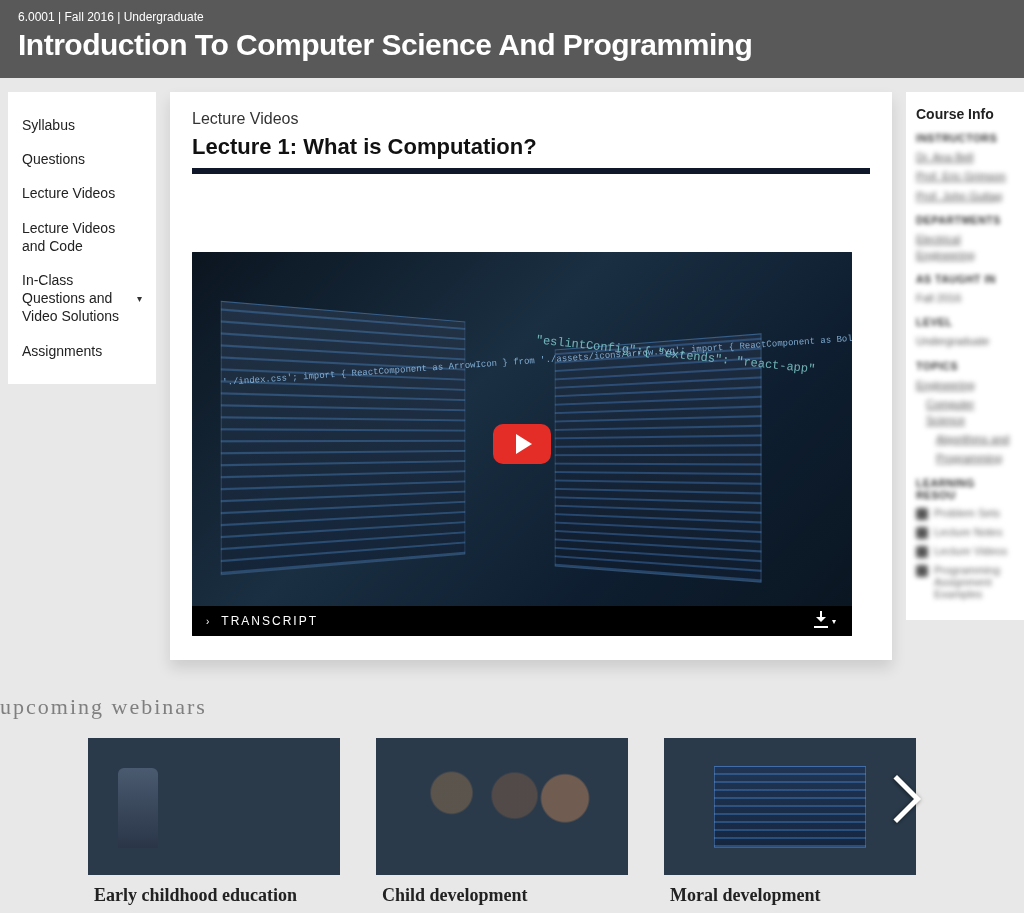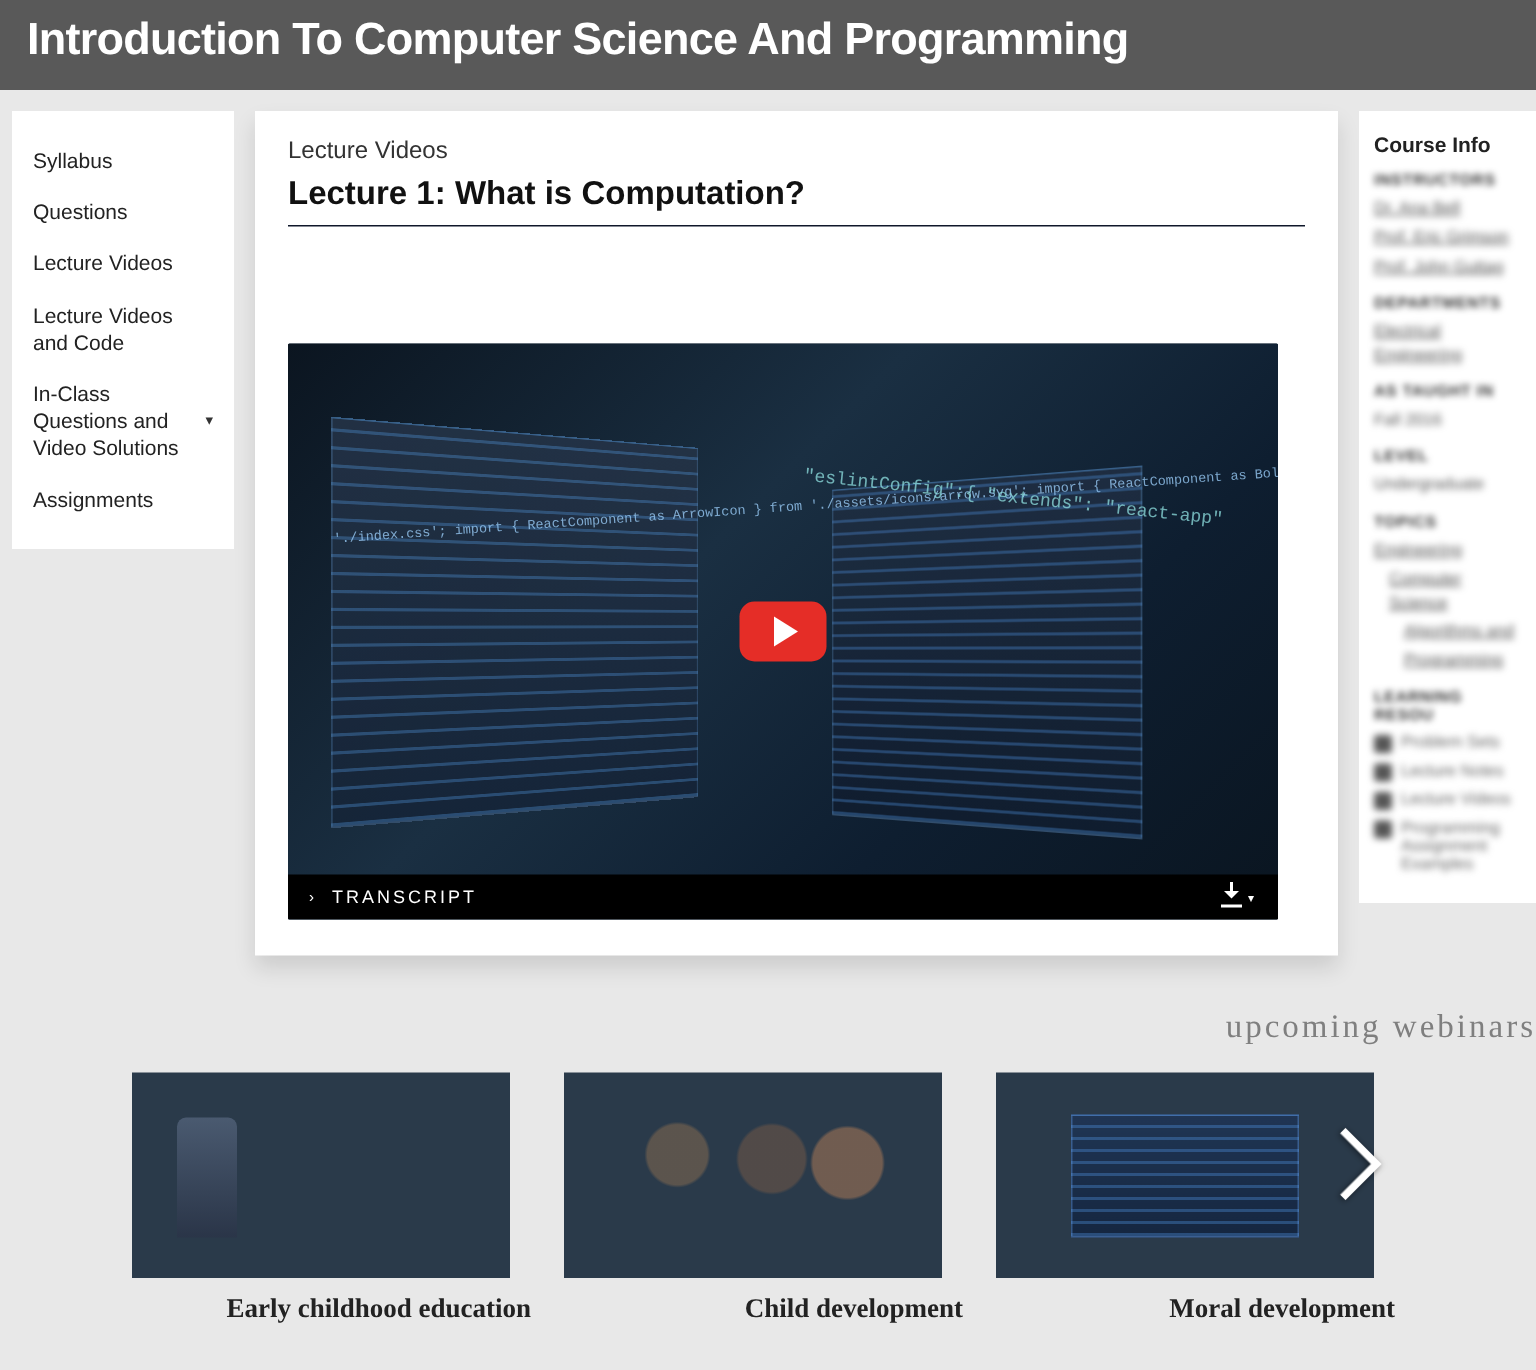--- a/index.html
+++ b/index.html
@@ -6,21 +6,21 @@
 body { font-family: -apple-system, BlinkMacSystemFont, "Segoe UI", Helvetica, Arial, sans-serif; background: #e8e8e8; width: 1024px; }
 .header { background: #595959; color: #fff; padding: 10px 18px 16px 18px; }
 .header .meta { font-size: 12px; font-weight: 500; margin-bottom: 4px; }
 .header .title { font-size: 30px; font-weight: 700; letter-spacing: -0.5px; }
 .layout { display: flex; gap: 14px; padding: 14px 0 14px 8px; align-items: flex-start; }
 .sidebar { background: #fff; width: 148px; padding: 16px 14px; flex-shrink: 0; }
 .sidebar .item { font-size: 14px; color: #222; padding: 8px 0; cursor: pointer; display: flex; justify-content: space-between; align-items: center; line-height: 1.3; }
 .sidebar .item .chev { font-size: 10px; color: #333; }
 .main { background: #fff; flex: 1; padding: 18px 22px 0 22px; position: relative; box-shadow: 0 8px 14px rgba(0,0,0,0.12); }
 .main .crumb { font-size: 16px; color: #333; margin-bottom: 6px; }
-.main .lec-title { font-size: 22px; font-weight: 700; color: #111; padding-bottom: 8px; border-bottom: 1px solid #0f172a; margin-bottom: 78px; }
+.main .lec-title { font-size: 22px; font-weight: 700; color: #111; padding-bottom: 8px; border-bottom: 6px solid #0f172a; margin-bottom: 78px; }
 .video { position: relative; width: 660px; height: 384px; background: #0a1a2a; border-radius: 1px; overflow: hidden; }
 .video-bg { position: absolute; inset: 0; background: linear-gradient(135deg, #0b1520 0%, #1a2f42 40%, #0e1e30 70%, #0a1520 100%); }
 .video-bg::before { content:""; position:absolute; left:30px; top:60px; width:260px; height:250px; background: repeating-linear-gradient(0deg, rgba(80,150,220,0.35) 0 2px, transparent 2px 11px), linear-gradient(180deg, rgba(35,50,70,0.9), rgba(20,35,55,0.9)); transform: perspective(600px) rotateY(22deg); border: 1px solid rgba(90,140,190,.3); }
 .video-bg::after { content:""; position:absolute; right:90px; top:90px; width:220px; height:230px; background: repeating-linear-gradient(0deg, rgba(70,130,200,0.4) 0 2px, transparent 2px 9px), linear-gradient(180deg, rgba(30,45,65,0.92), rgba(15,28,46,0.92)); transform: perspective(600px) rotateY(-22deg); border: 1px solid rgba(90,140,190,.35); }
 .code-float { position:absolute; font-family: "Courier New", monospace; font-size: 9px; color:#9fd3ff; white-space:nowrap; transform: rotate(-4deg); opacity:.75; line-height:1.4;}
 .cf1{ left:28px; top:58px; }
 .cf2{ right:36px; top:95px; font-size:12px; color:#8fe0e0; transform: rotate(6deg);}
 .play { position: absolute; left: 50%; top: 50%; width: 58px; height: 40px; margin-left: -29px; margin-top: -20px; background: #e52d27; border-radius: 10px; display: flex; align-items: center; justify-content: center; cursor: pointer; }
 .play::after { content: ""; border-left: 16px solid #fff; border-top: 10px solid transparent; border-bottom: 10px solid transparent; margin-left: 4px; }
 .transcript { position: absolute; left: 0; right: 0; bottom: 0; height: 30px; background: #000; color: #fff; display: flex; align-items: center; padding: 0 14px; font-size: 12px; letter-spacing: 2px; font-weight: 500; justify-content: space-between; }
@@ -30,40 +30,41 @@
 .dl-icon { width:14px; height:14px; border-bottom:2px solid #fff; position:relative; }
 .dl-icon::before{content:"";position:absolute;left:6px;top:-3px;width:2px;height:10px;background:#fff;}
 .dl-icon::after{content:"";position:absolute;left:2px;top:3px;border-left:5px solid transparent;border-right:5px solid transparent;border-top:5px solid #fff;}
 .info { width: 118px; flex-shrink: 0; background: #fff; padding: 14px 8px 14px 10px; font-size: 11px; color: #666; }
 .info .h { font-weight: 700; color: #222; font-size: 14px; }
 .info .sec-h { font-weight:700; color:#333; font-size:10.5px; letter-spacing:.5px; margin: 10px 0 6px; filter: blur(2px); }
 .info .link, .info .txt { font-size: 11px; color:#555; text-decoration: underline; display:block; margin-bottom:4px; filter: blur(2.5px); line-height:1.4; }
 .info .txt { text-decoration:none; }
 .info .res { display:flex; gap:6px; align-items:flex-start; margin-bottom:6px; filter: blur(2.5px); }
 .info .res .ico { width:12px; height:12px; background:#555; border-radius:2px; flex-shrink:0; margin-top:1px;}
-.webinars { padding: 20px 0 0 0; text-align: right; }
+.webinars { padding: 20px 0 0 0; text-align: left; }
 .webinars .wh { font-size: 22px; color: #7f7f7f; letter-spacing: 2px; font-weight: 500; font-family: Georgia, serif; margin-bottom: 18px; }
 .carousel { position: relative; display: flex; justify-content: center; gap: 16px; padding: 0 24px 0 24px; }
 .card { width: 272px; }
 .card .thumb { width: 252px; height: 137px; background:#2a3a4a; position:relative; overflow:hidden;}
 .t1{ background: linear-gradient(135deg,#2b3950,#3a4d65 60%,#1f2a3a);}
 .t1::after{content:"";position:absolute;left:30px;top:30px;width:40px;height:80px;background:linear-gradient(180deg,#4a5a70,#2a3548);border-radius:6px 6px 0 0;}
 .t2{ background: linear-gradient(135deg,#d8d6d2,#c4c0ba);}
 .t2::after{content:"";position:absolute;inset:0;background:radial-gradient(circle at 30% 40%, rgba(140,110,80,.5) 0 20px, transparent 22px), radial-gradient(circle at 55% 42%, rgba(120,90,70,.5) 0 22px, transparent 24px), radial-gradient(circle at 75% 44%, rgba(170,120,85,.55) 0 23px, transparent 25px);}
 .t3{ background: linear-gradient(135deg,#0b2b55,#123a6e 50%,#0a1f40);}
 .t3::after{content:"";position:absolute;left:50px;top:28px;width:150px;height:80px;background:repeating-linear-gradient(0deg, rgba(80,150,230,.35) 0 2px, transparent 2px 8px), linear-gradient(180deg, rgba(25,50,90,.6), rgba(12,30,60,.7));border:1px solid rgba(100,160,240,.4);}
 .card .cap { font-size: 18px; font-weight: 700; color: #222; padding: 10px 6px 0; font-family: Georgia, serif; }
 .arrow { position: absolute; top: 50%; margin-top: -40px; width: 34px; height: 34px; border-top: 5px solid #fff; border-right: 5px solid #fff; cursor: pointer; filter: drop-shadow(0 1px 2px rgba(0,0,0,.5)); }
 .arrow.left { left: 148px; transform: rotate(-135deg); }
 .arrow.right { right: 110px; transform: rotate(45deg); }
 </style>
 </head>
 <body>
 
 <div class="header">
+  <div class="meta">6.0001 | Fall 2016 | Undergraduate</div>
   <div class="title">Introduction To Computer Science And Programming</div>
 </div>
 
 <div class="layout">
 
   <nav class="sidebar">
     <div class="item">
         <span>Syllabus</span>
       </div>
     <div class="item">

